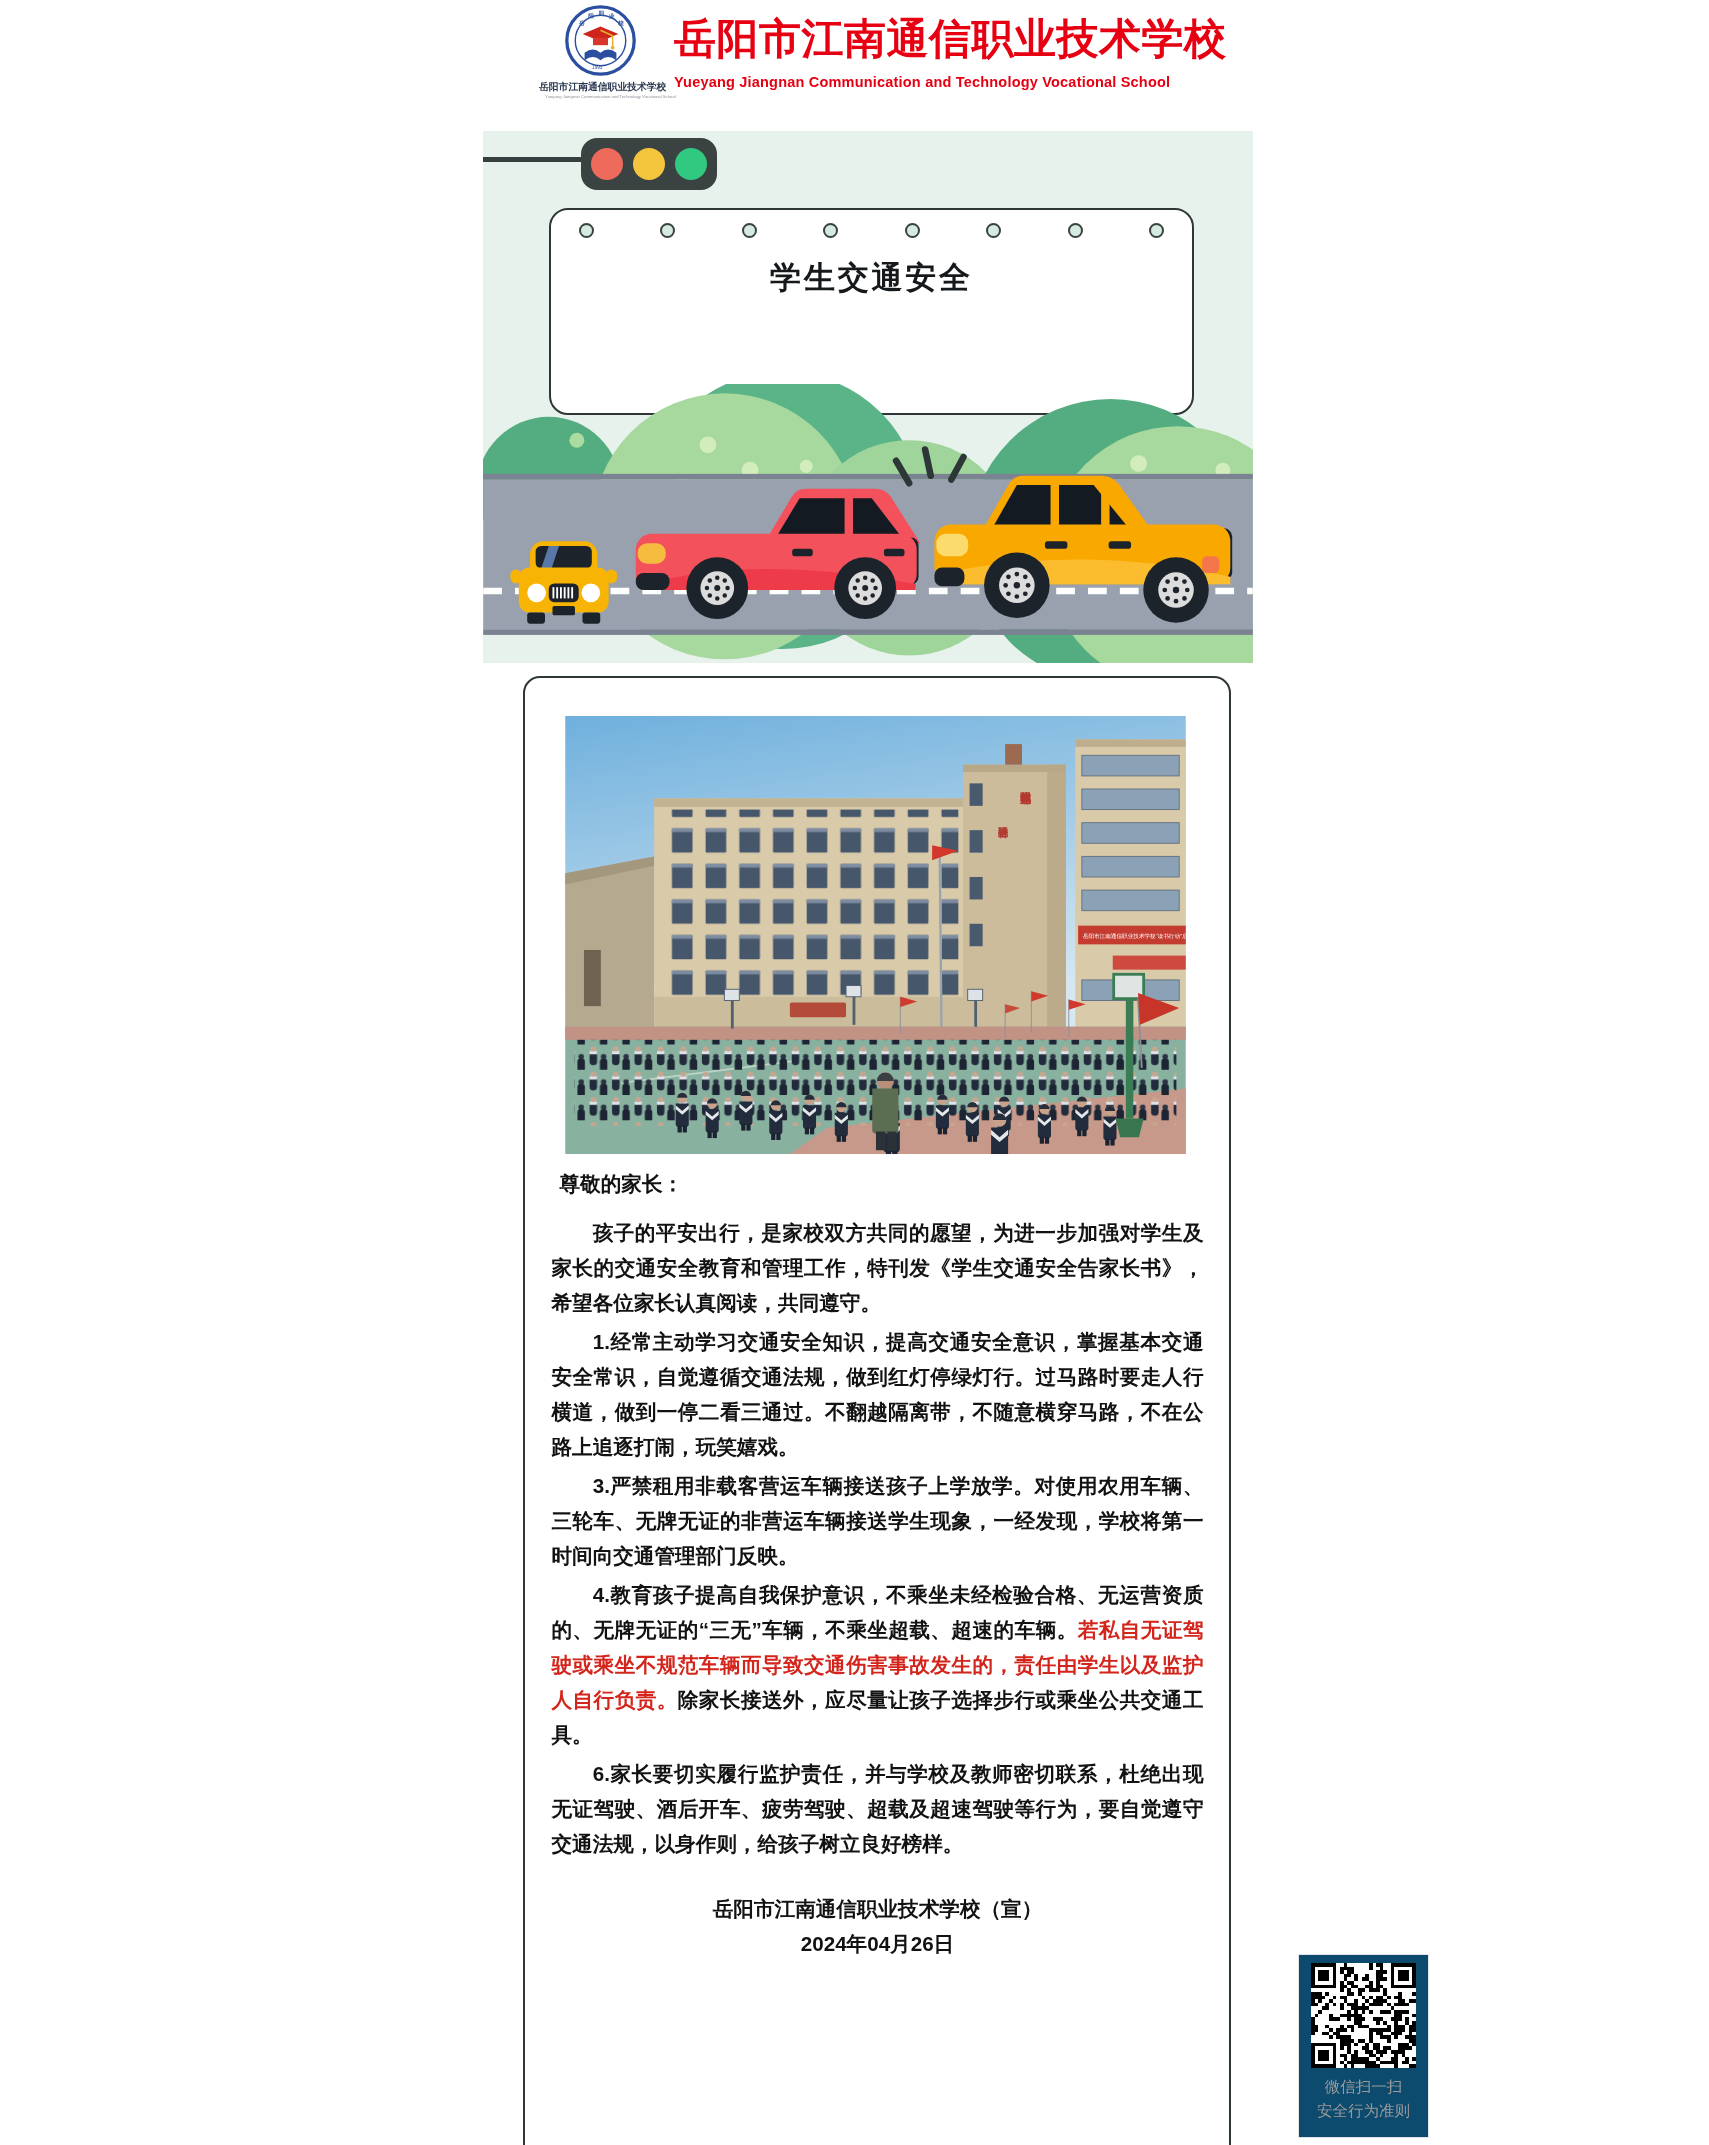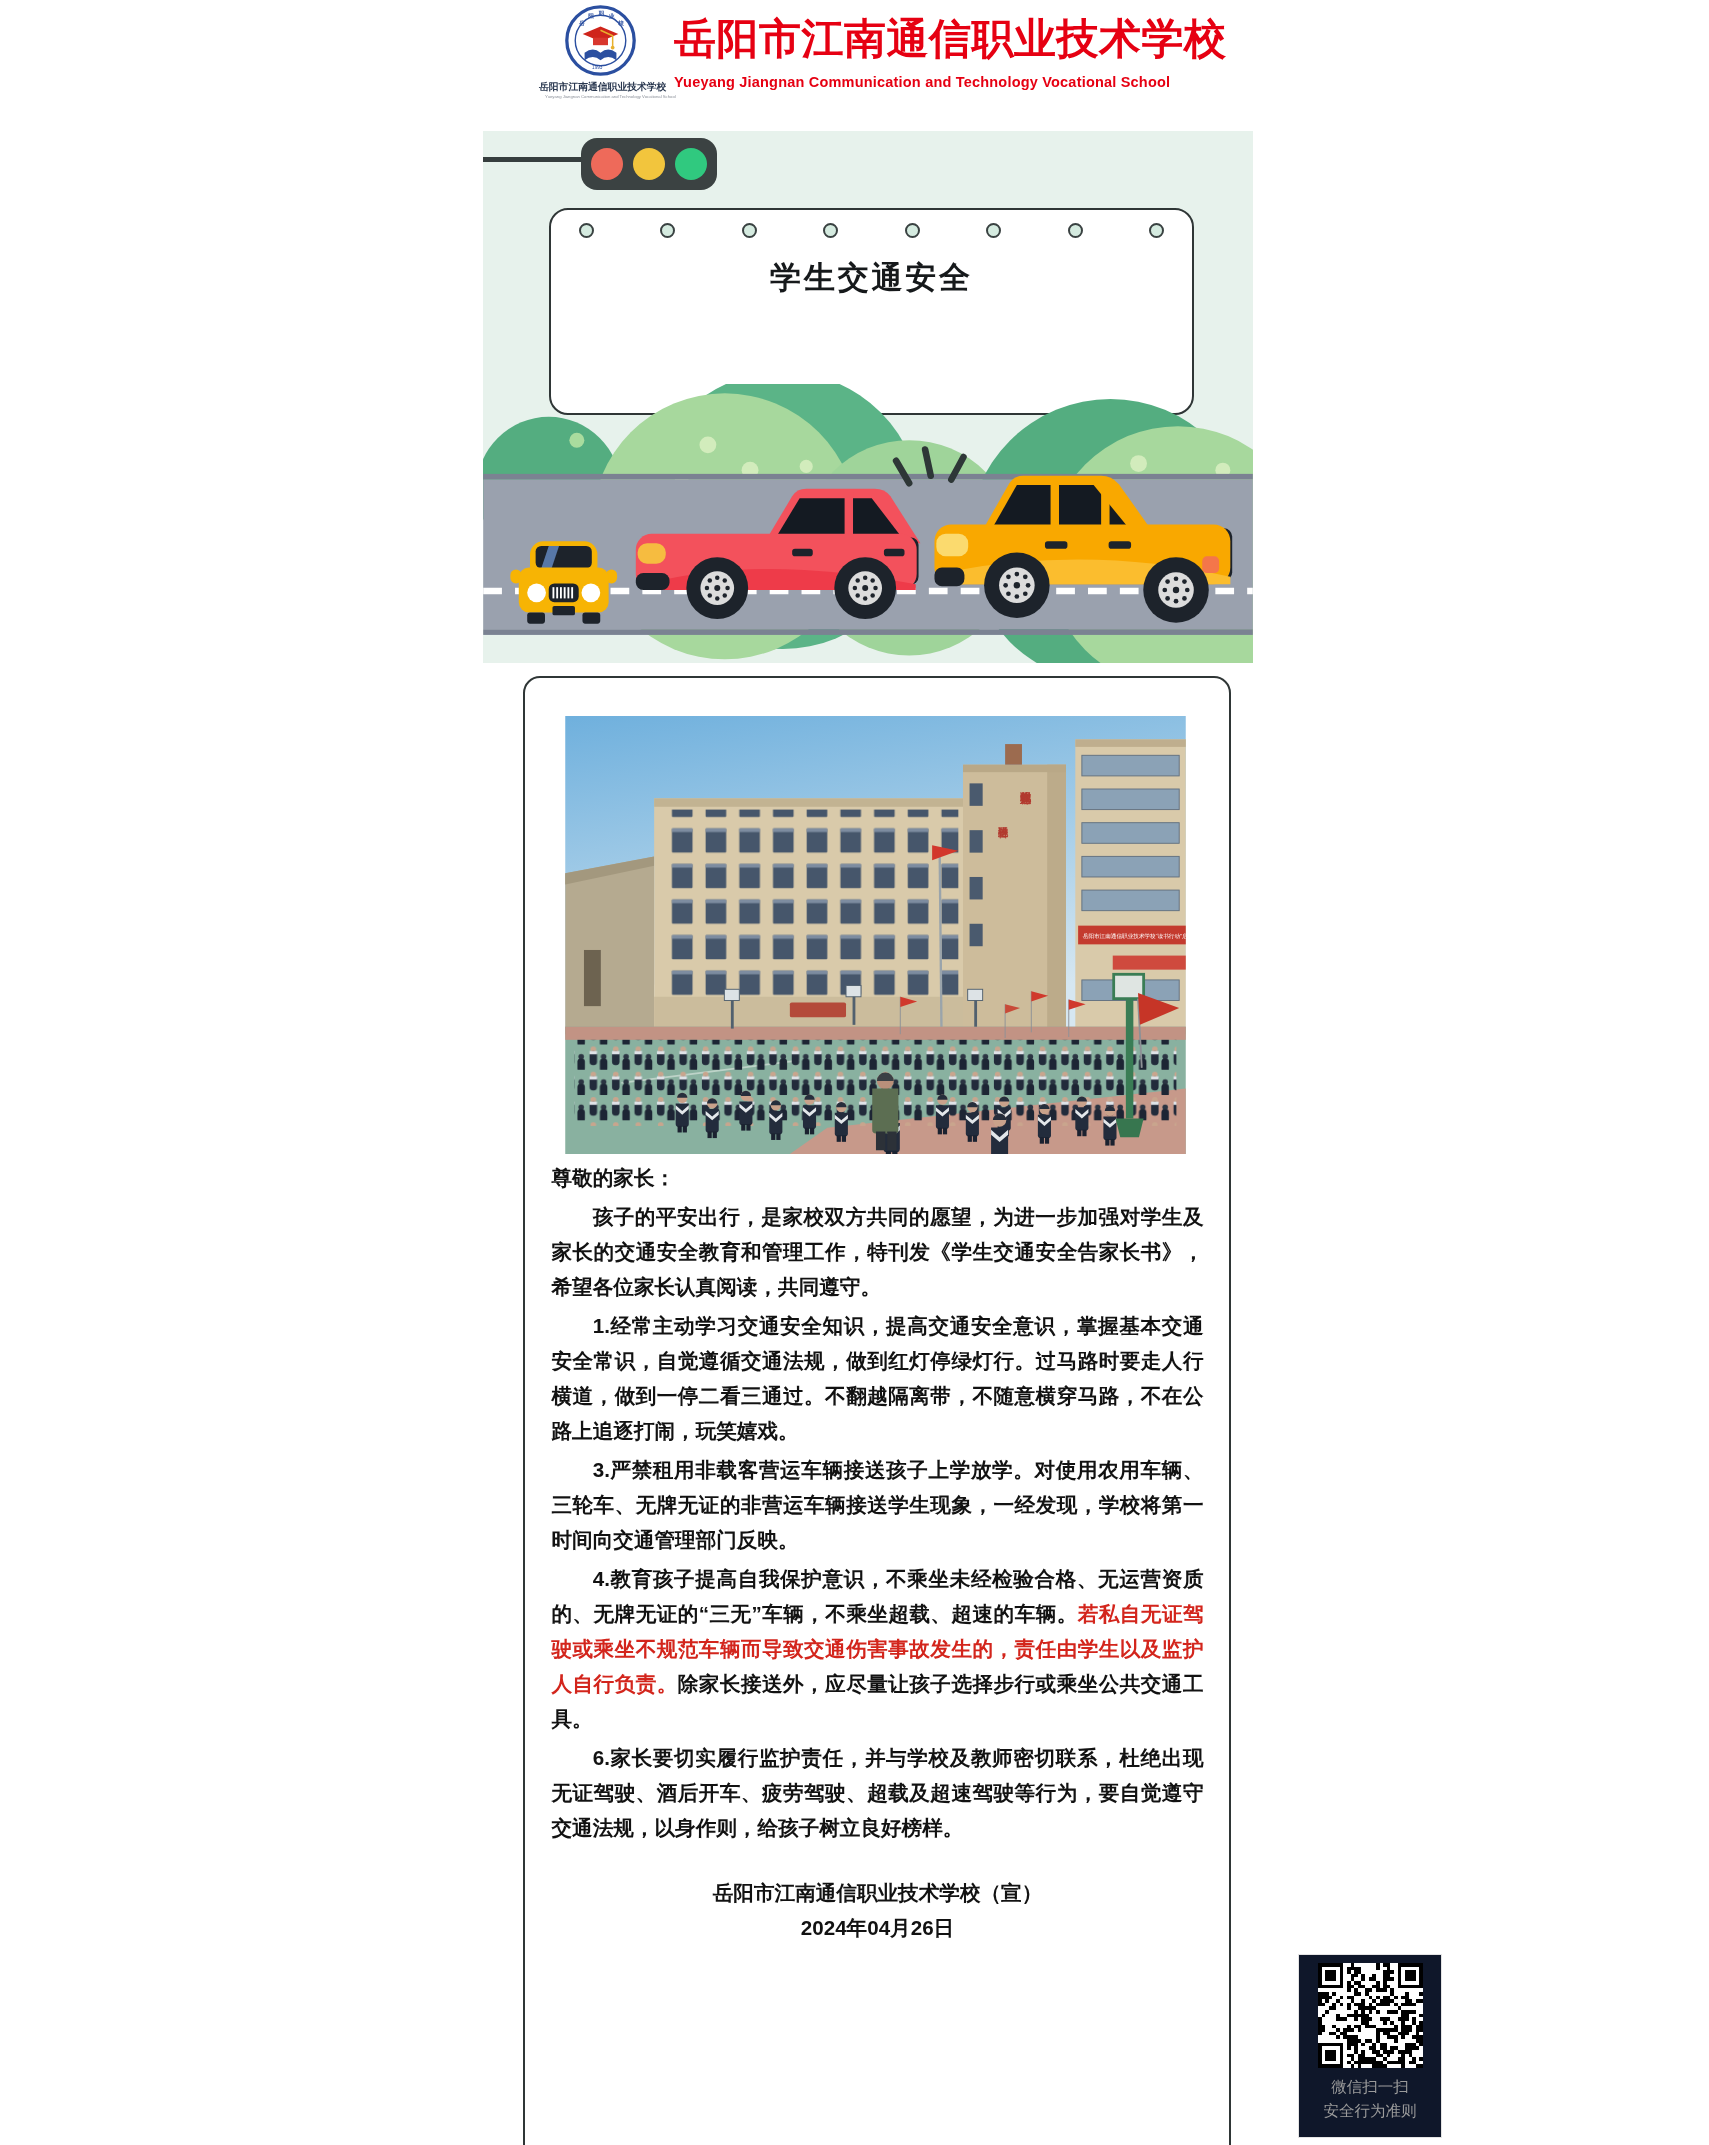--- a/index.html
+++ b/index.html
@@ -27,30 +27,30 @@
   .punch{width:15px;height:15px;border-radius:50%;background:#d5ebe0;border:2.3px solid #3a4242;box-sizing:border-box;}
   .card-title{margin-top:13px;text-align:center;font-size:31px;font-weight:900;color:#16191b;letter-spacing:2.8px;line-height:54px;}
   .banner-art{position:absolute;left:0;top:253px;width:770px;height:279px;z-index:2;}
 
   
   .content-card{position:absolute;left:523px;top:676px;width:708px;height:1499px;background:#fff;
                 border:2.8px solid #2f3636;border-radius:17px;box-sizing:border-box;}
   .campus-photo{position:absolute;left:40px;top:38px;width:621px;height:438px;display:block;}
   .letter{position:absolute;left:22.5px;top:478px;width:660px;font-size:20.6px;font-weight:700;color:#121212;
           line-height:35px;text-align:justify;word-break:break-all;}
-  .greeting{margin:4px;}
+  .greeting{margin:12px;font-family:Liberation Mono, monospace;}
   .para{margin:4px;text-indent:2em;}
   .seg-n{color:#121212;}
   .seg-r{color:#d3251c;}
   .seg-ru{color:#c5262c;text-decoration:underline;text-decoration-thickness:2.3px;text-underline-offset:6.6px;}
   .sign-block{margin-top:30px;text-align:center;}
   .sign-line{margin:0;}
 
   
-  .qr-panel{position:absolute;left:1298px;top:1954px;width:144px;height:184px;background:#0f172a;
+  .qr-panel{position:absolute;left:1298px;top:1954px;width:131px;height:184px;background:#0c4a6e;
             border:0.9px solid #e4e4e4;box-sizing:border-box;text-align:center;}
   .qr-img{margin-top:8.4px;width:105px;height:105px;}
   .qr-caption{font-size:15.5px;color:#9b9b9b;line-height:27px;margin-top:1.9px;}
 </style>
 </head>
 <body>
 
 <div id="page">
 
   <div class="header">

